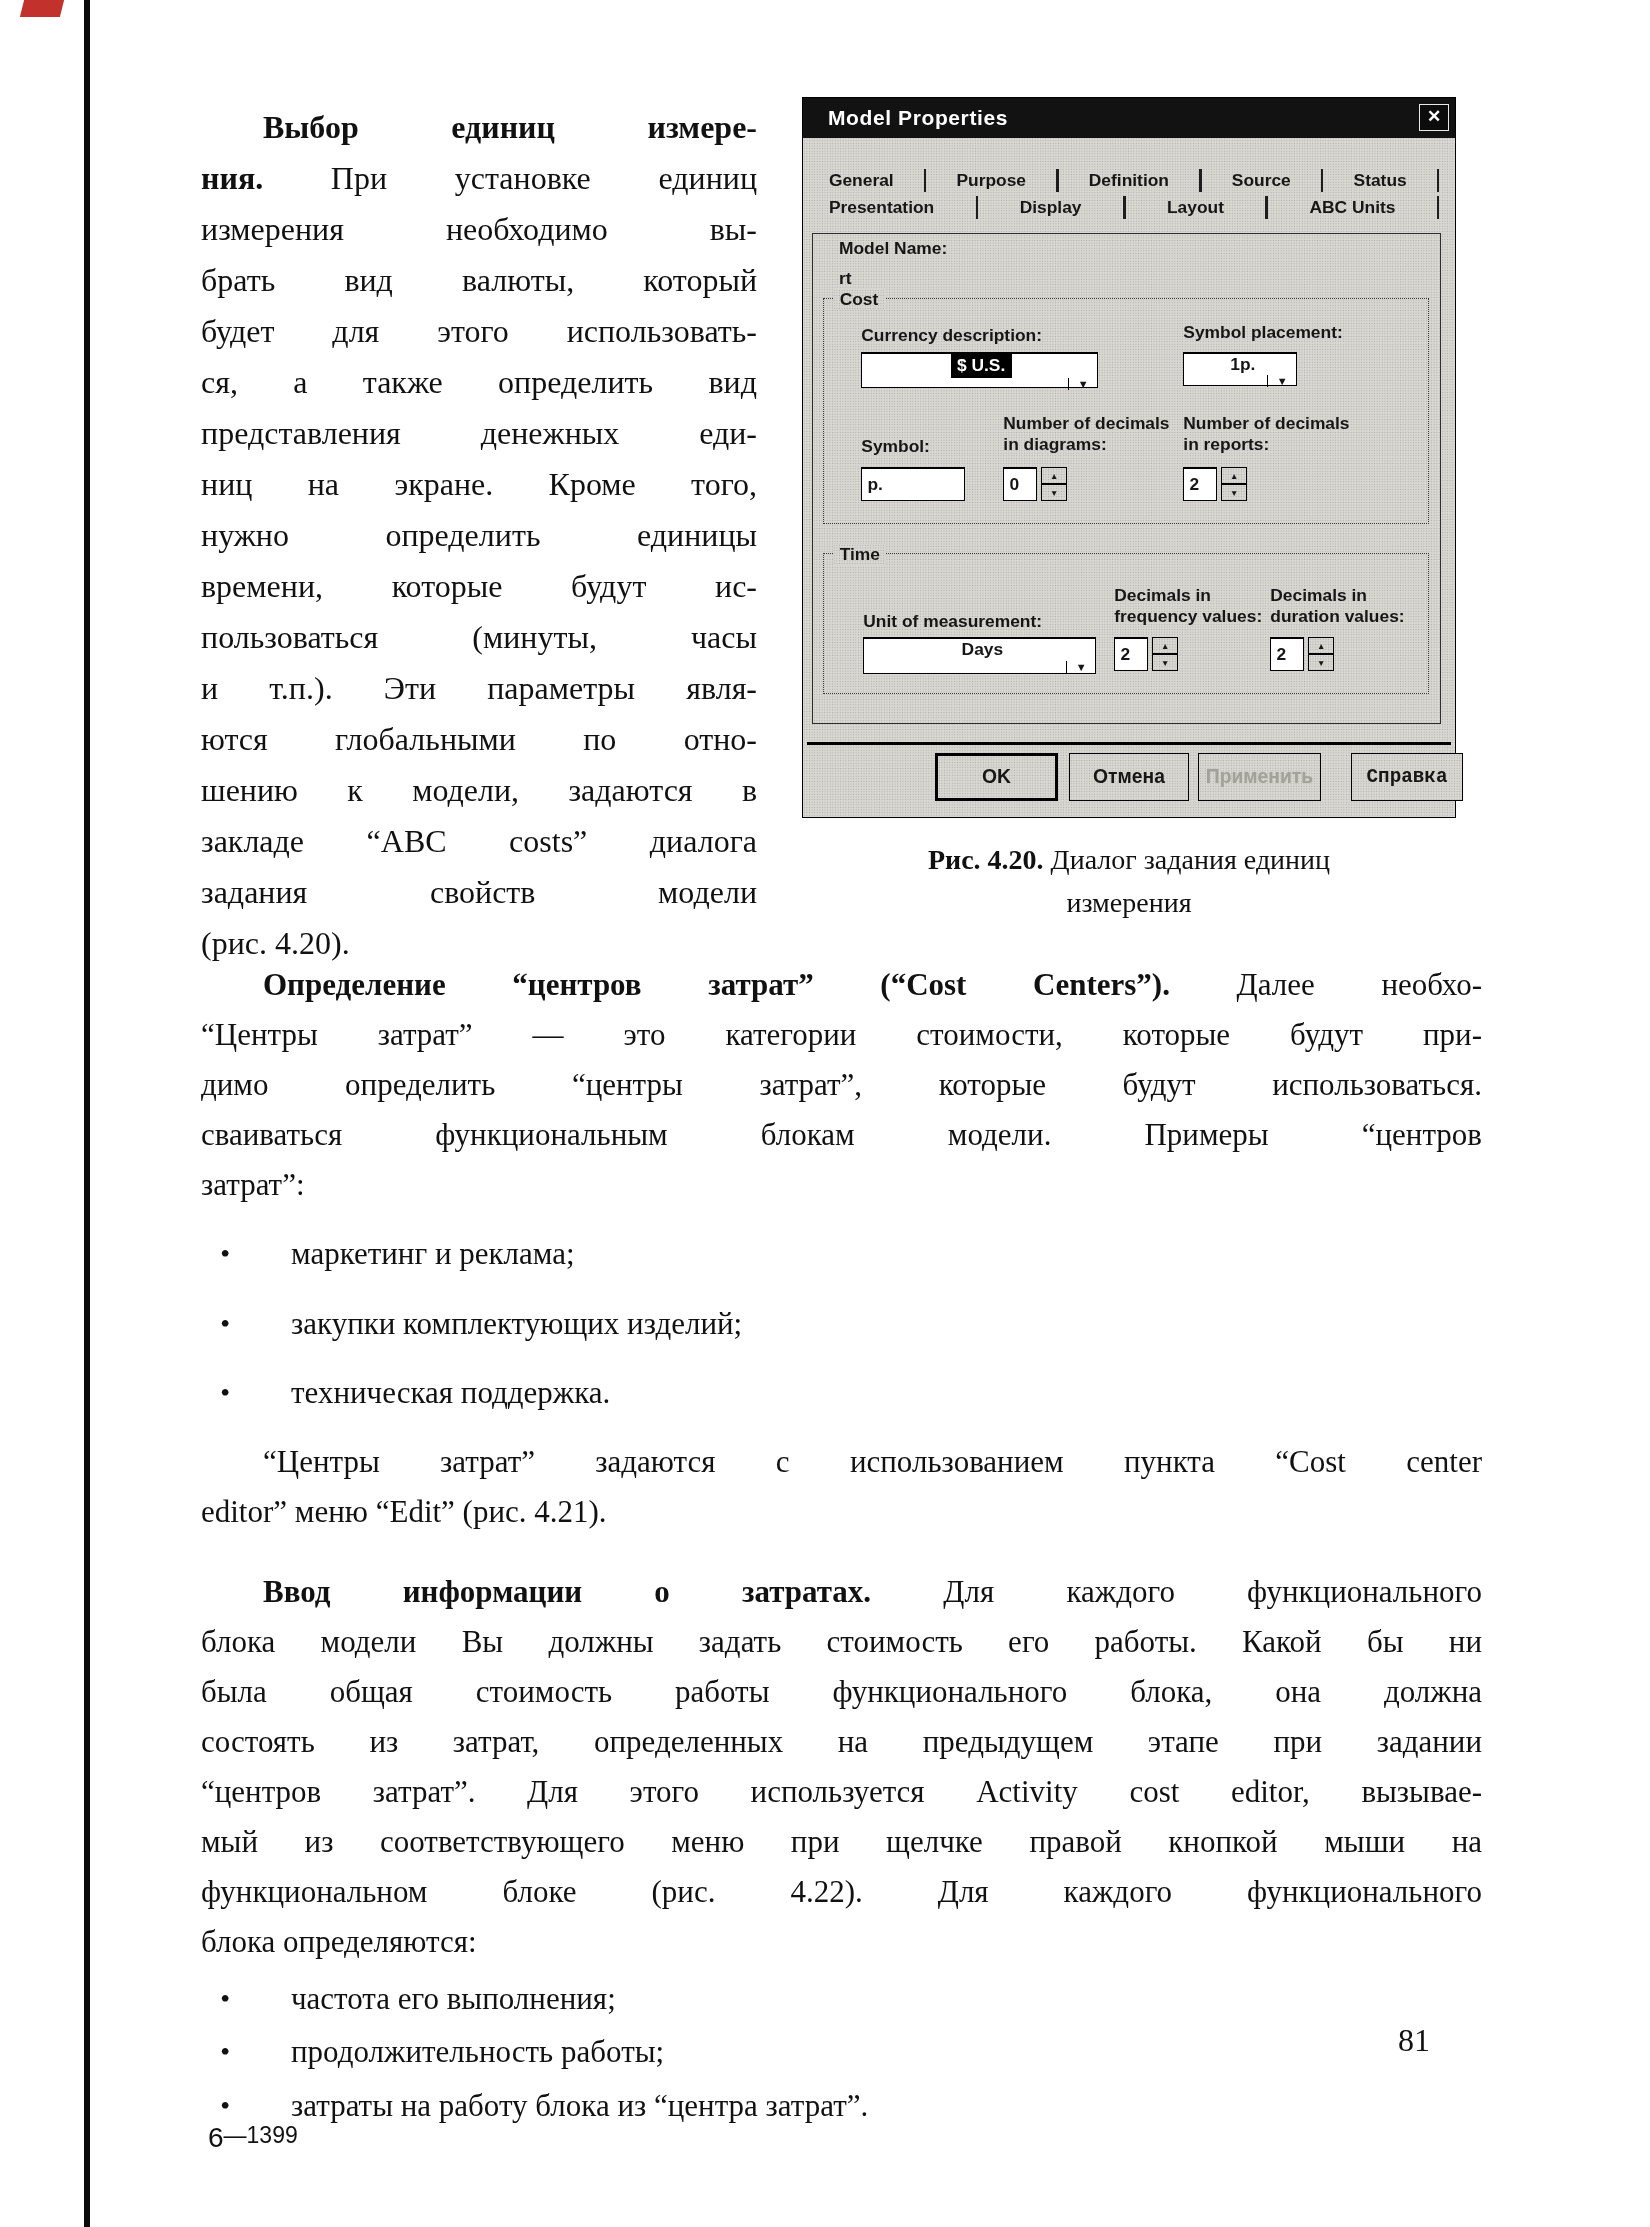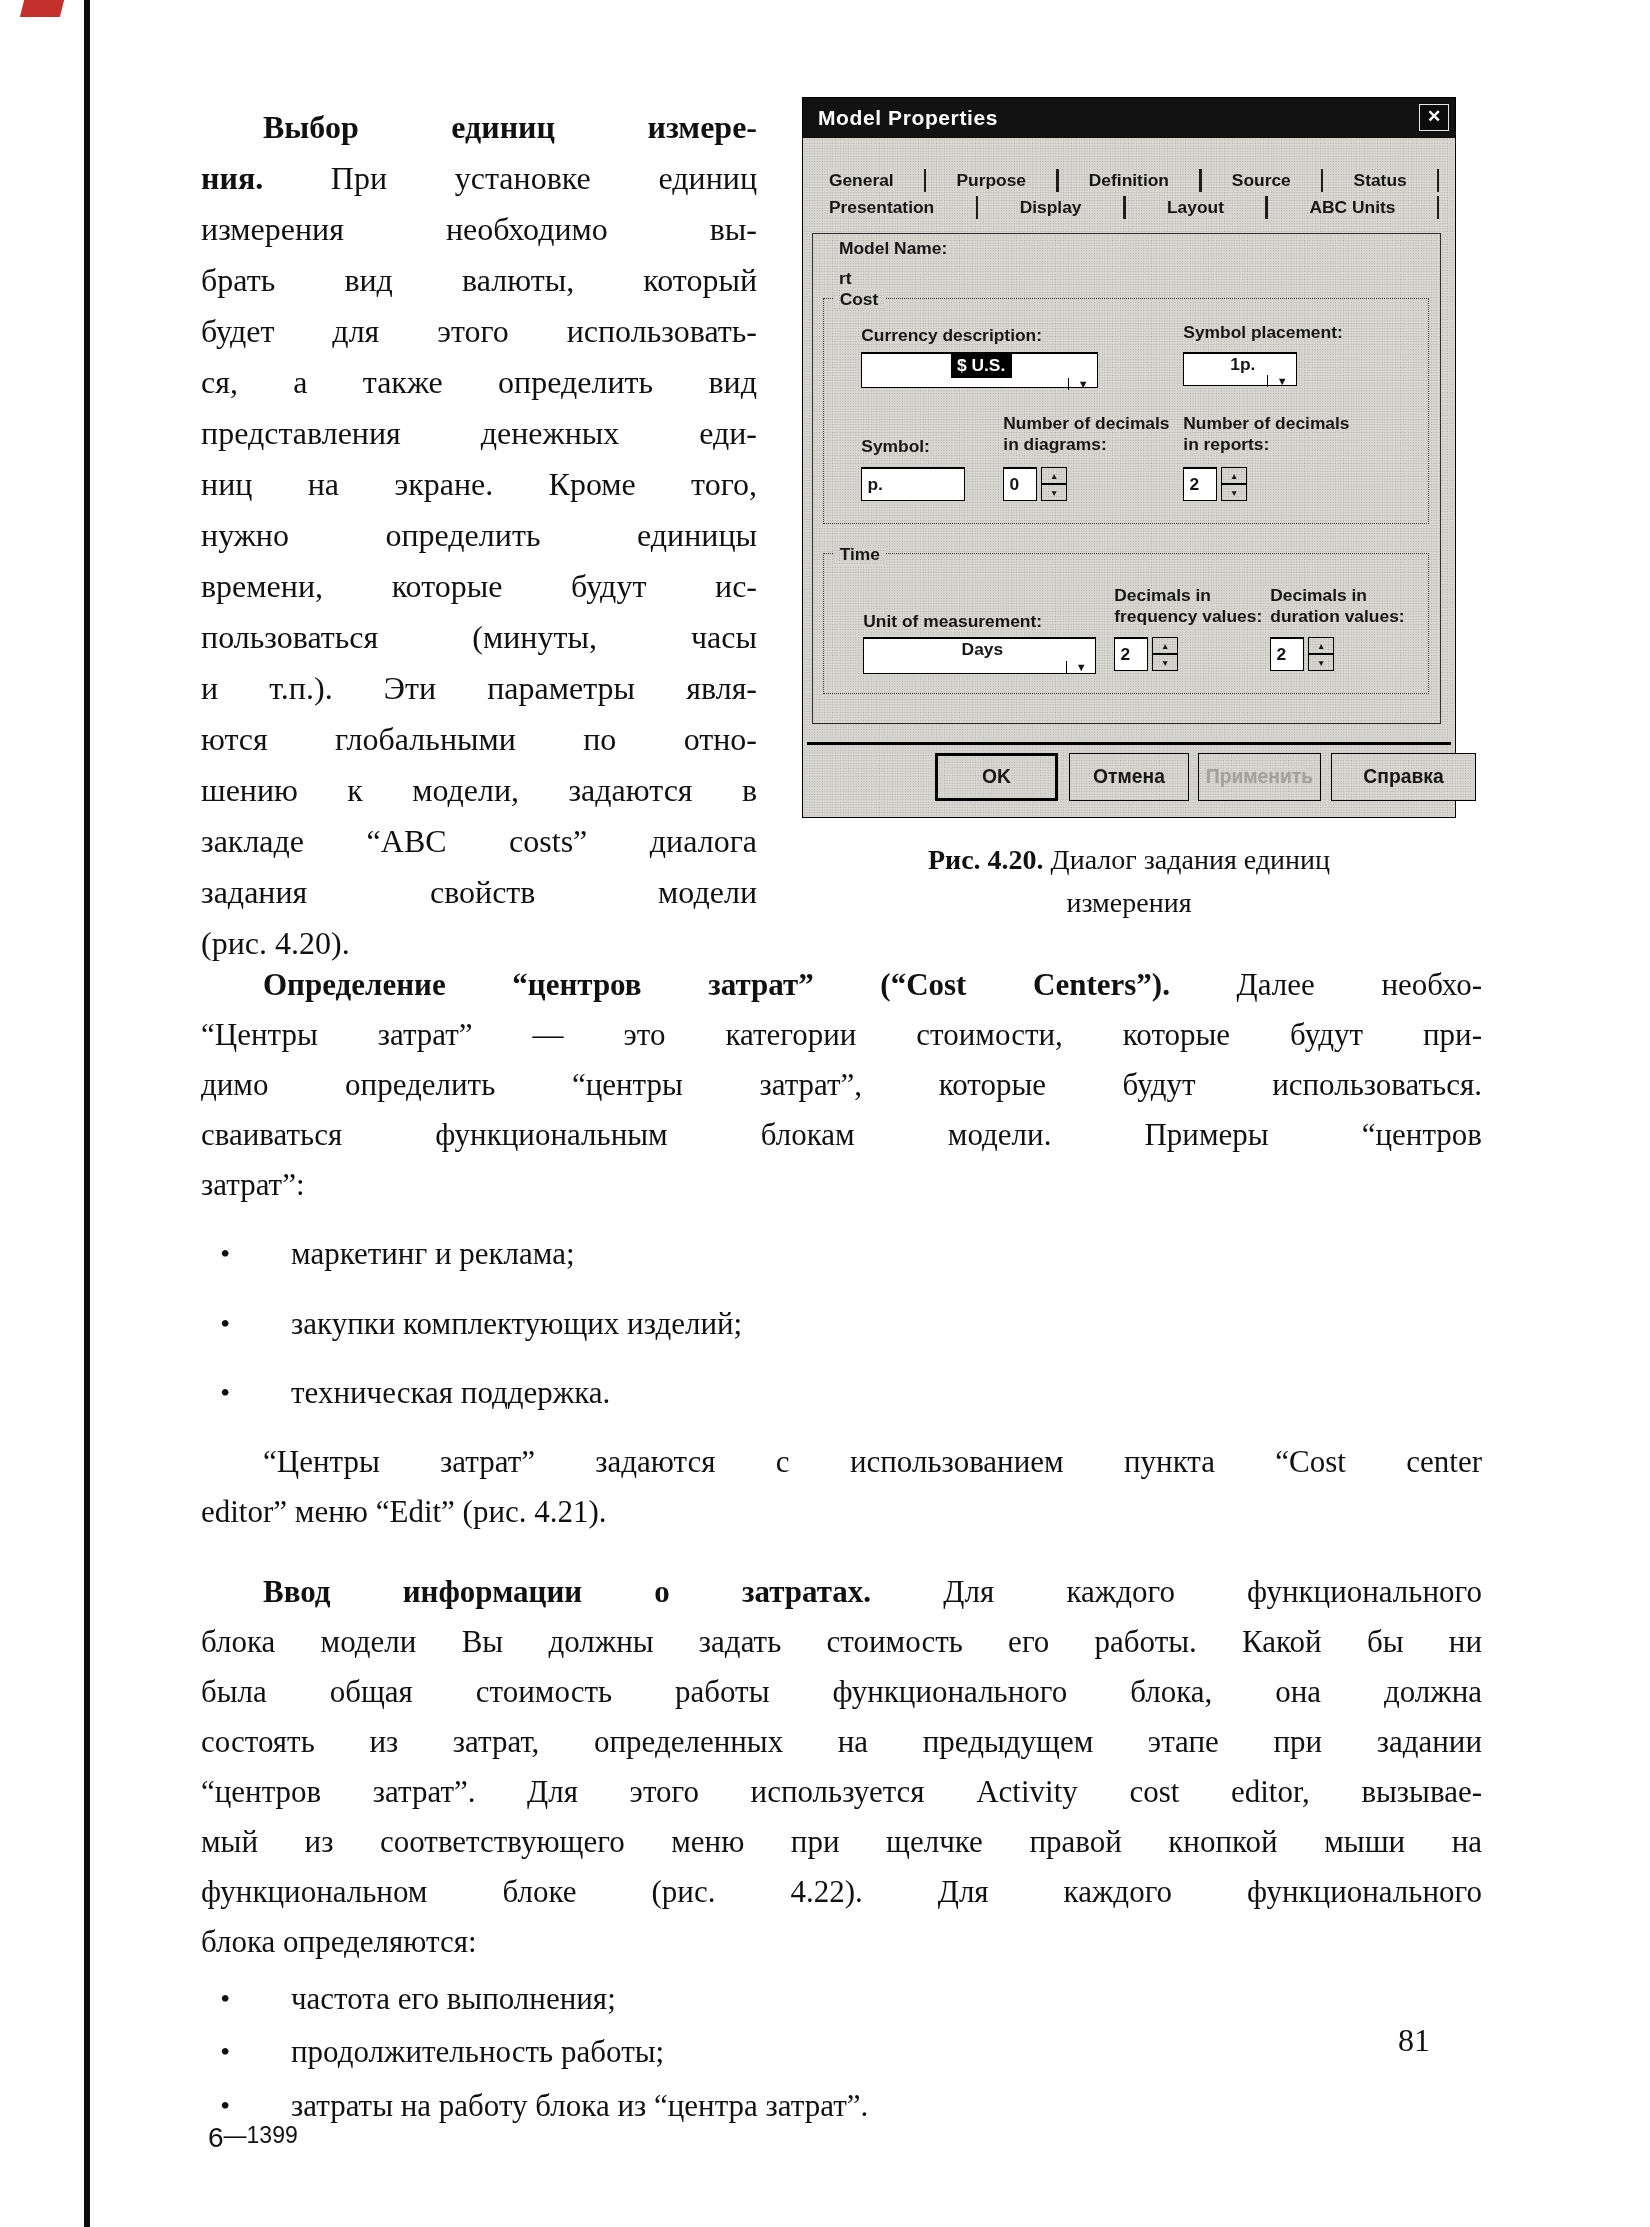--- a/index.html
+++ b/index.html
@@ -40,21 +40,21 @@
   
   .dither{
     background-color:#d9d8d2;
     background-image:radial-gradient(rgba(0,0,0,0.20) 0.6px, transparent 0.9px);
     background-size:2.6px 2.6px;
   }
   .dialog{position:absolute;left:802px;top:97px;width:654px;height:721px;
     border:1.9px solid #000;box-sizing:border-box;
     font-family:"Liberation Sans",sans-serif;color:#161616;}
   .titlebar{position:absolute;left:0;top:0;right:0;height:40px;background:#121212;
-    color:#fff;font-size:21px;font-weight:700;line-height:40px;padding-left:15px;letter-spacing:0.6px;}
+    color:#fff;font-size:21px;font-weight:700;line-height:40px;padding-left:25px;letter-spacing:0.6px;}
   .close-btn{position:absolute;right:5.8px;top:5.8px;width:30px;height:27px;background:#0c0c0c;
     border:1.9px solid #e8e8e8;box-sizing:border-box;color:#fff;font-size:17px;font-weight:700;
     text-align:center;line-height:23px;cursor:default;}
   .tabs-row{position:absolute;left:22px;right:15.5px;display:flex;align-items:center;
     justify-content:space-between;height:28px;font-size:17.4px;font-weight:700;}
   .tabs-row1{top:68px;}
   .tabs-row2{top:95px;}
   .tab{padding:0 3.9px;white-space:nowrap;}
   .tab-sep{width:2.6px;height:23px;background:#1d1d1d;}
   .tabpage{position:absolute;left:9px;top:135px;width:629px;height:491px;
@@ -207,21 +207,21 @@
         </span>
       </div>
     </div>
   </div>
 
   <div class="bottom-rule"></div>
 
   <div class="dlg-btn dither default" style="left:132px;width:123px;">OK</div>
   <div class="dlg-btn dither" style="left:266px;width:120px;">Отмена</div>
   <div class="dlg-btn dither disabled" style="left:395px;width:123px;">Применить</div>
-  <div class="dlg-btn dither" style="left:528px;width:145px;">Справка</div>
+  <div class="dlg-btn dither" style="left:548px;width:112px;font-family:Liberation Mono, monospace;">Справка</div>
 </div>
 
 <div class="fig-caption">
   <b>Рис. 4.20.</b><span> Диалог задания единиц</span><br>
   <span>измерения</span>
 </div>
 
 <div class="main-flow">
   <div class="para">
       <div class="tline indent"><b>Определение “центров затрат” (“Cost Centers”).</b><span> Далее необхо-</span></div>

